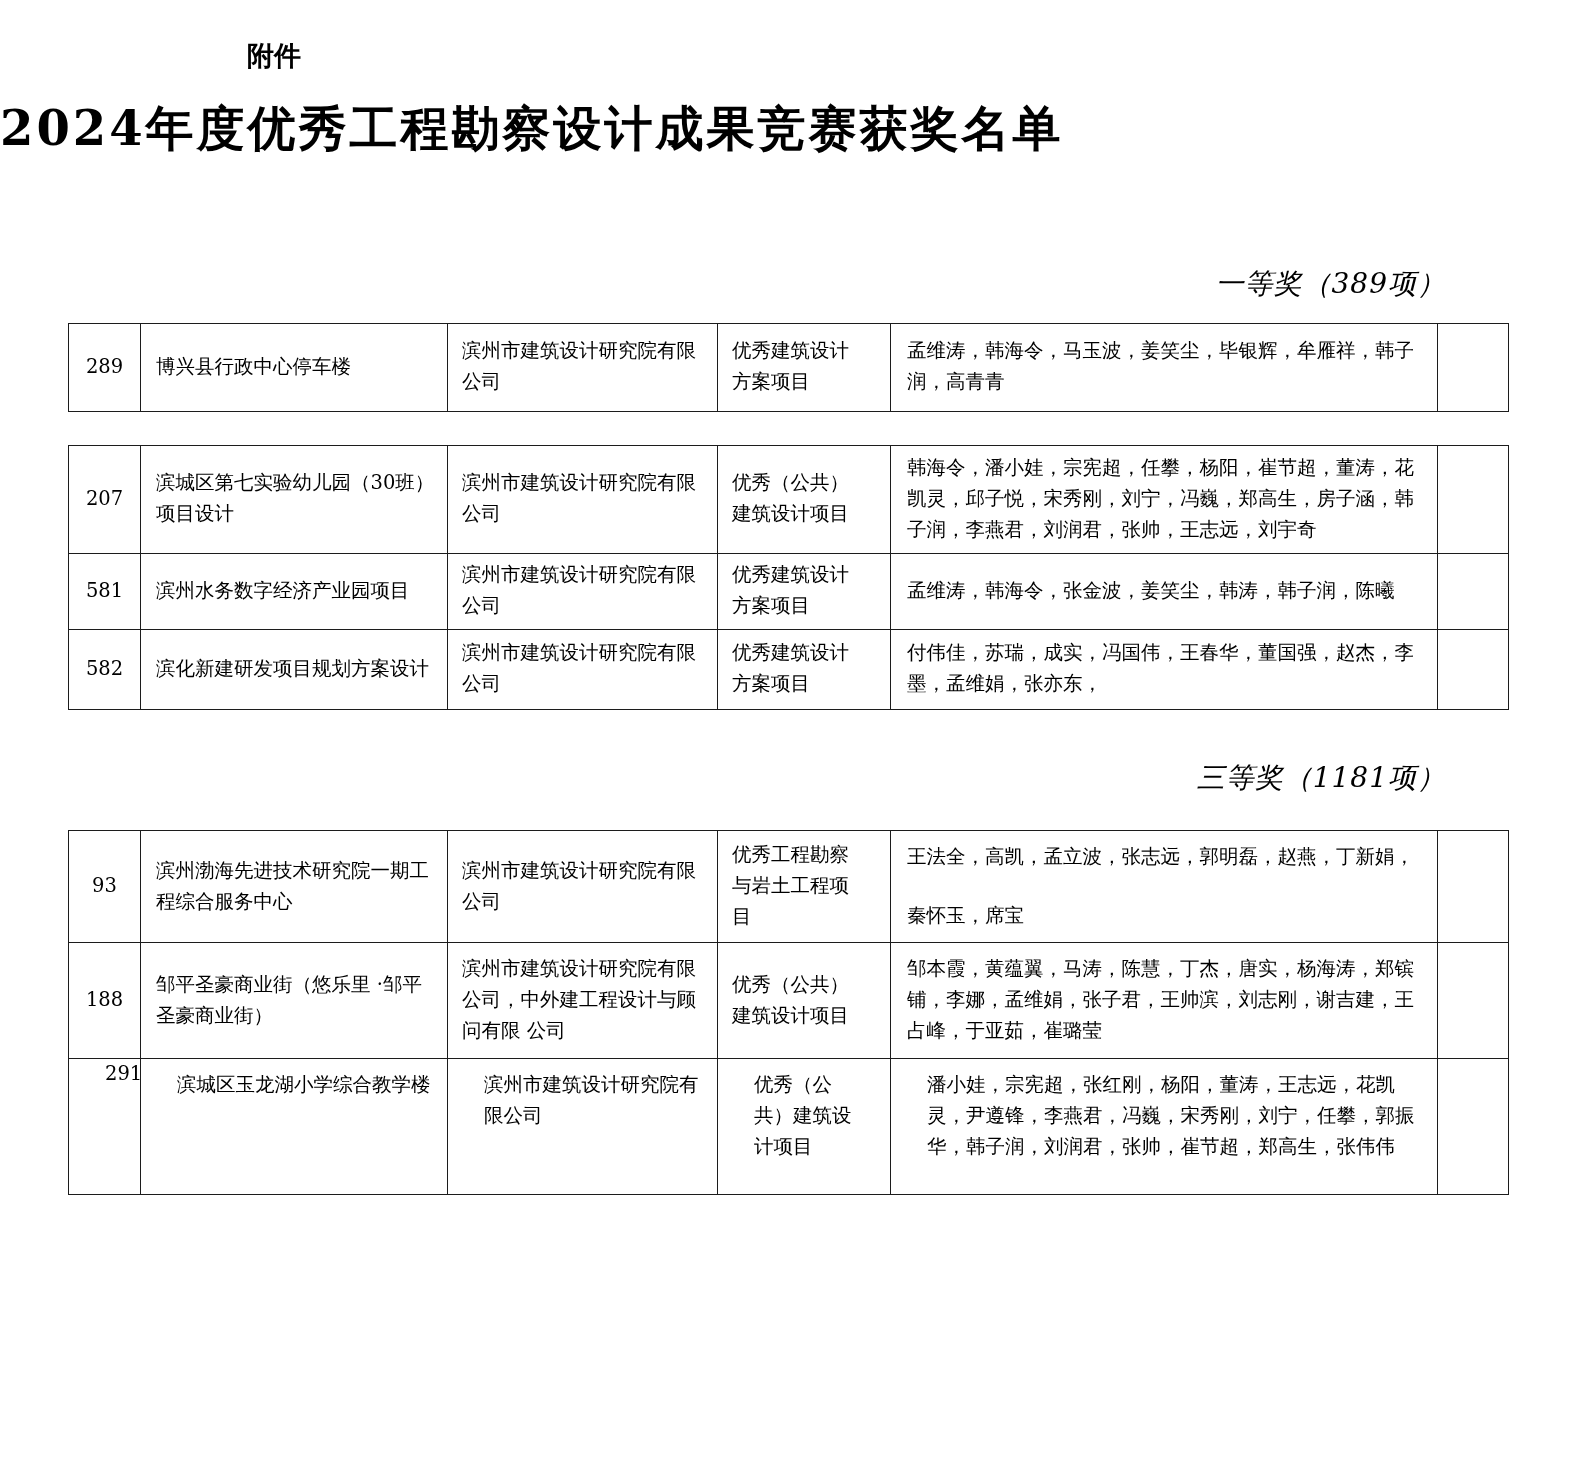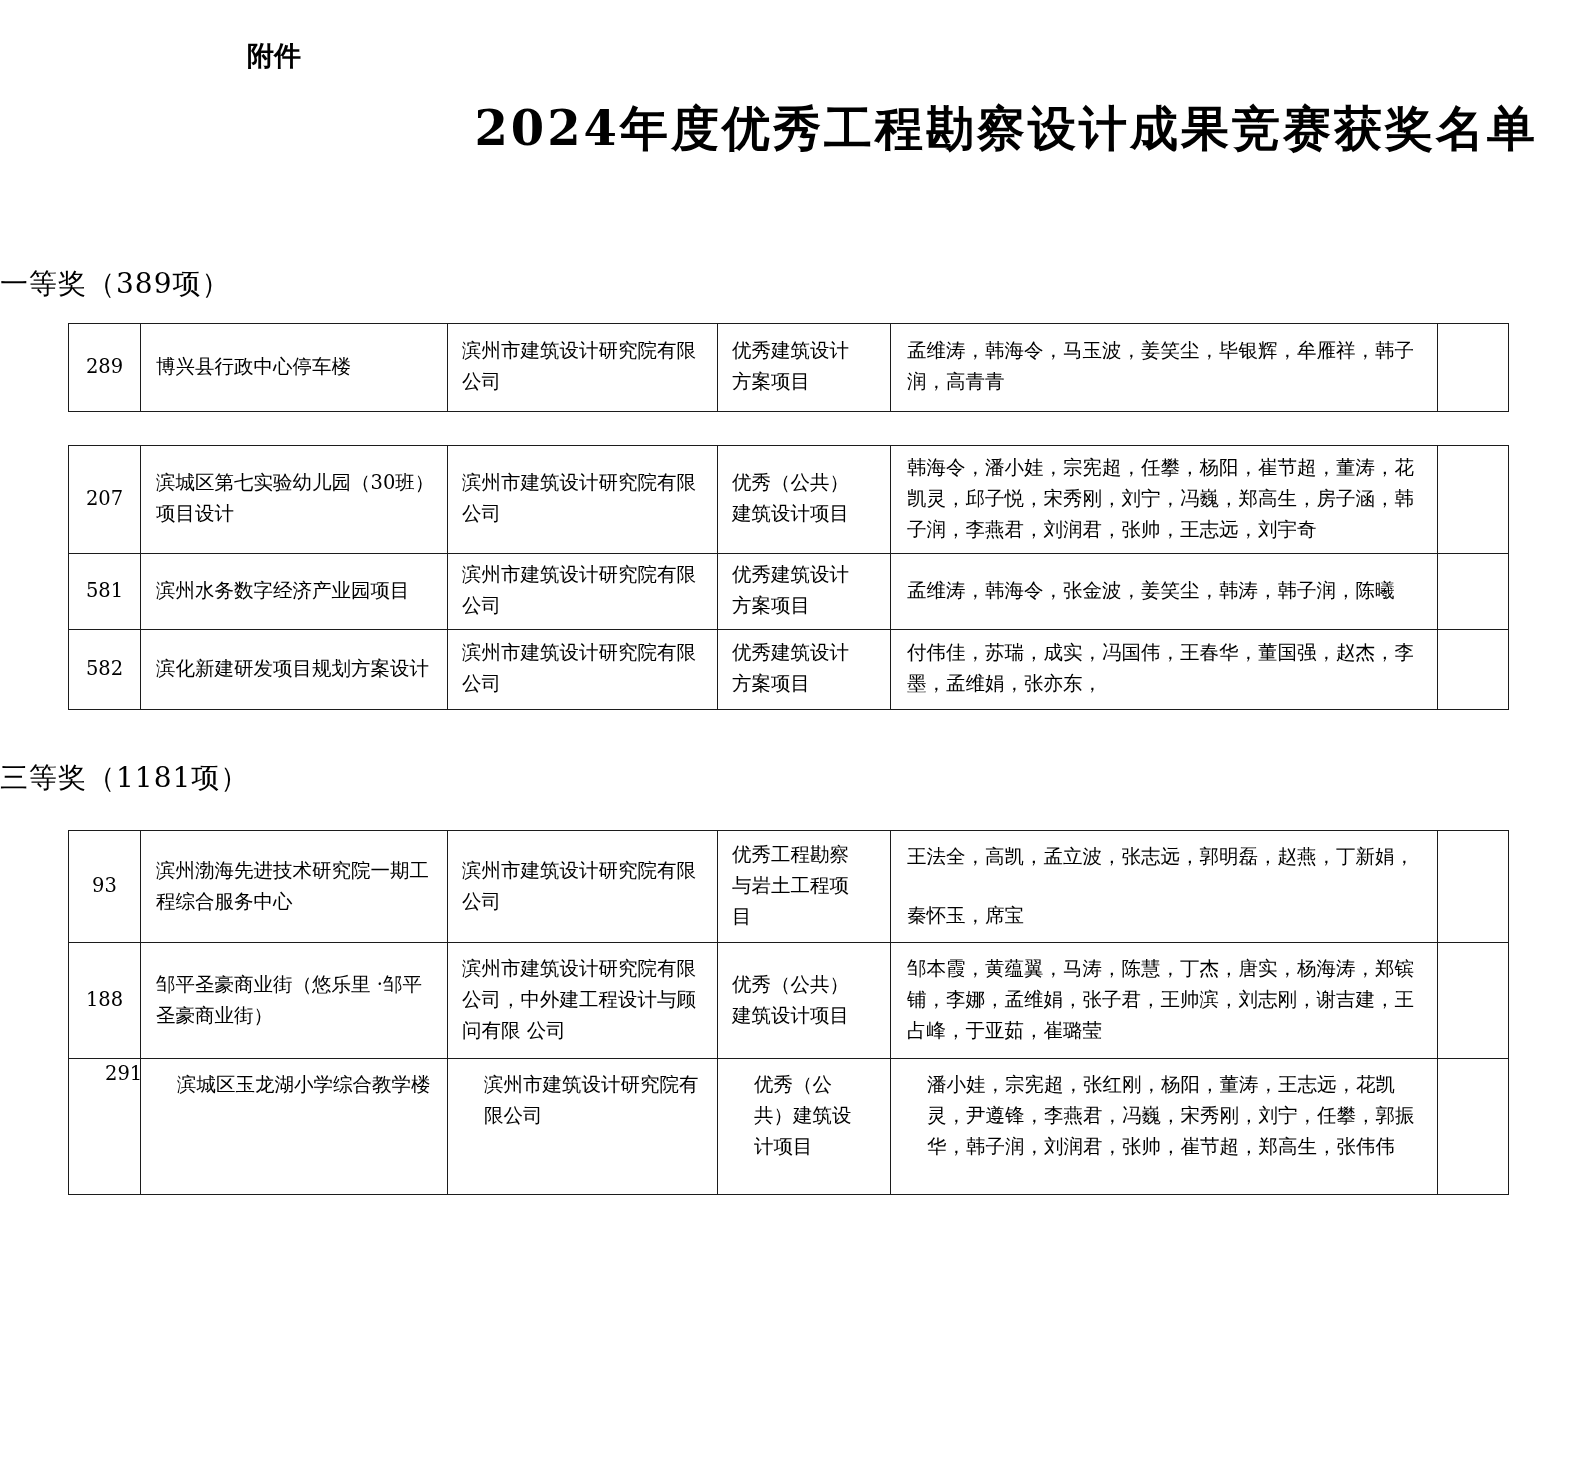--- a/index.html
+++ b/index.html
@@ -12,33 +12,34 @@
   .page { width:1576px; min-height:1479px; position:relative; }
 
   .attachment {
     margin:40px 0 0 247px;
     font-family:Liberation Sans, sans-serif;
     font-weight:bold; font-size:27px; line-height:1.2;
   }
 
   .doc-title {
     margin-top:26px;
-    text-align:right;
+    text-align:left;
     padding-right:38px;
     font-size:48px; font-weight:bold;
     letter-spacing:3px;
     line-height:1.25;
   }
 
   .section-heading {
-    text-align:left;
+    text-align:right;
     padding-right:130px;
     font-size:28px; font-weight:normal;
     letter-spacing:1px;
     line-height:1.3;
+    font-style:italic;
   }
   .sh-1 { margin-top:108px; }
   .sh-2 { margin-top:98px; }
   .sh-3 { margin-top:50px; }
 
   table.awards {
     margin-left:68px;
     width:1440px;
     border-collapse:collapse;
     table-layout:fixed;

